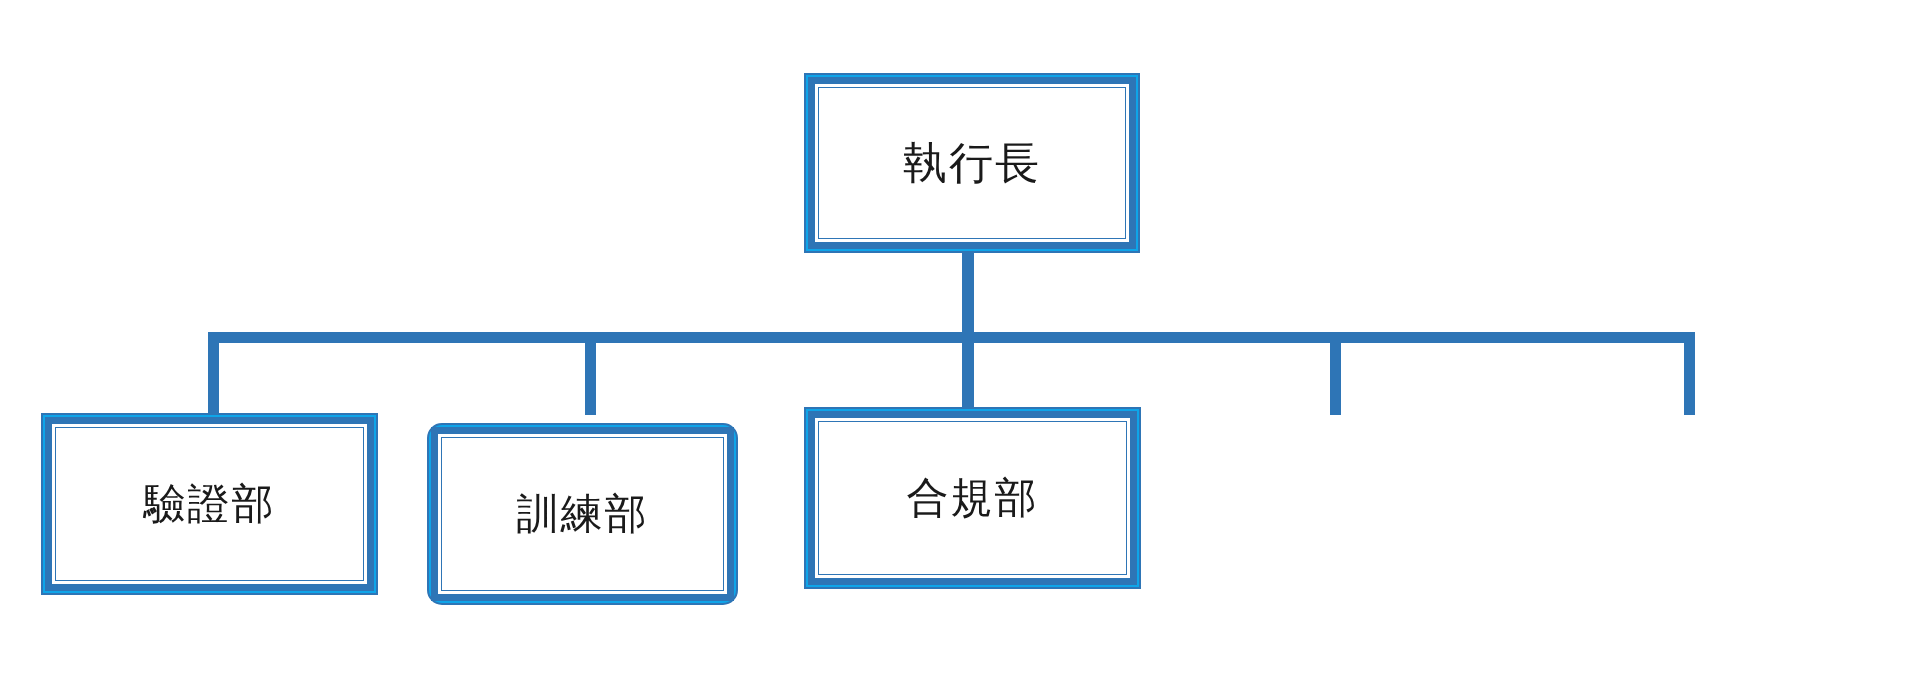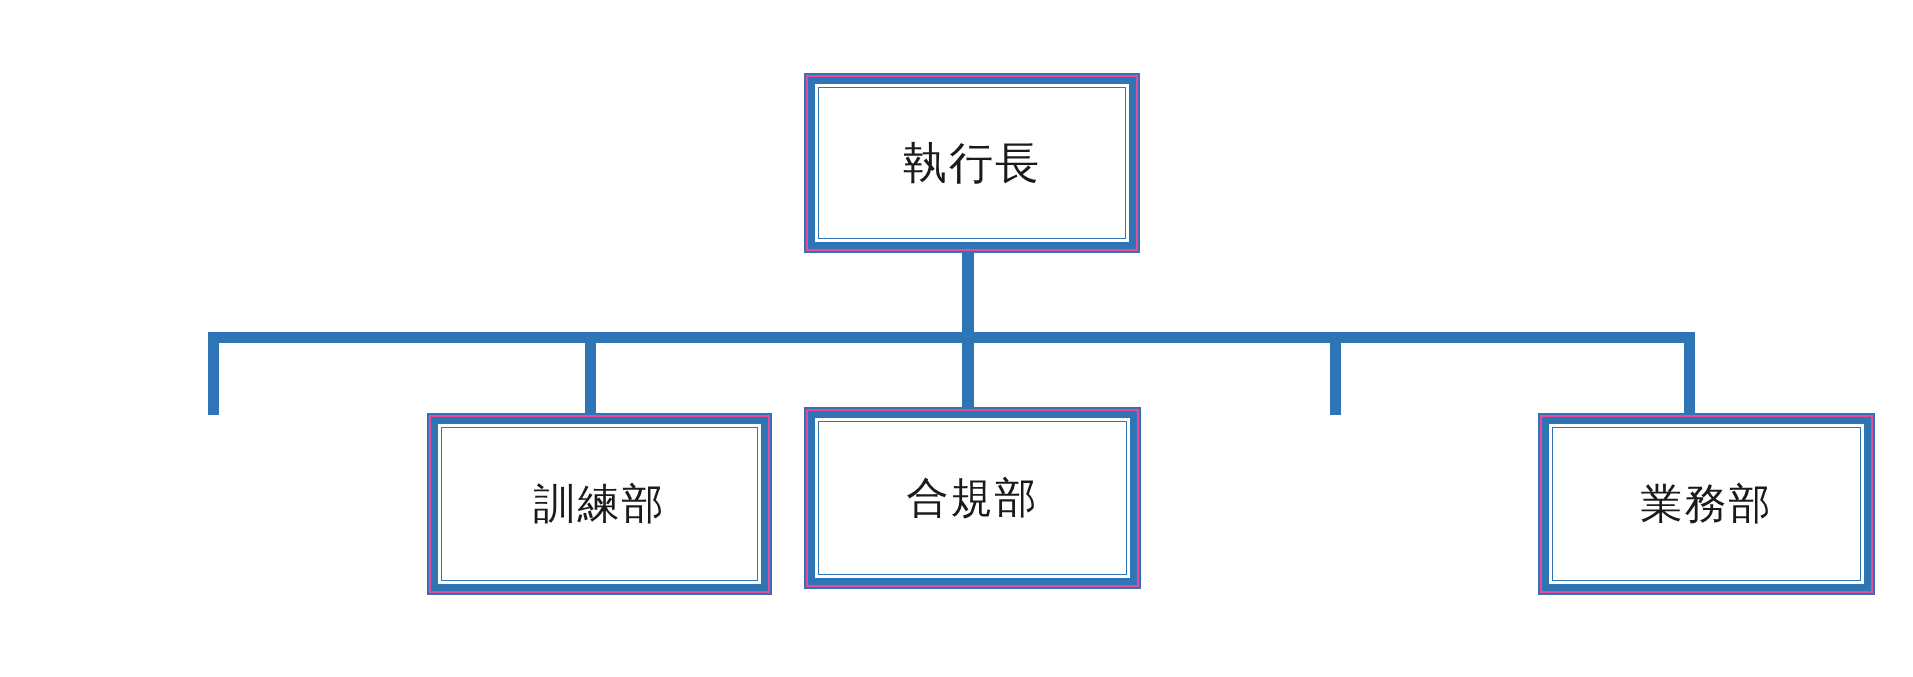--- a/index.html
+++ b/index.html
@@ -23,21 +23,21 @@
   .conn {
     position: absolute;
     background: #2E75B6;
   }
 
   
   .node {
     position: absolute;
     box-sizing: border-box;
     border: 2px solid #2E75B6;
-    background: #ec4899;
+    background: #0ea5e9;
     padding: 2px;
   }
   .node-inner {
     box-sizing: border-box;
     width: 100%;
     height: 100%;
     border: 7px solid #2E75B6;
     background: #ffffff;
     padding: 3px;
   }
@@ -83,39 +83,39 @@
   <div class="conn" style="left:208px; top:332px; width:11px; height:83px;"></div>
 
   <div class="conn" style="left:585px; top:332px; width:11px; height:83px;"></div>
 
   <div class="conn" style="left:962px; top:332px; width:12px; height:83px;"></div>
 
   <div class="conn" style="left:1330px; top:332px; width:11px; height:83px;"></div>
 
   <div class="conn" style="left:1684px; top:332px; width:11px; height:83px;"></div>
 
+  <div class="node" style="left:41px; top:413px; width:337px; height:182px;">
+    <div class="node-inner">
+      <div class="node-face">
+        <span class="node-label">驗證部</span>
+      </div>
+    </div>
+  </div>
 
-  <div class="node" style="left:427px; top:413px; width:345px; height:182px;">
+  <div class="node" style="left:427px; top:423px; width:311px; height:182px;border-radius:15px;">
     <div class="node-inner">
       <div class="node-face">
         <span class="node-label">訓練部</span>
       </div>
     </div>
   </div>
 
   <div class="node" style="left:804px; top:407px; width:337px; height:182px;">
     <div class="node-inner">
       <div class="node-face">
         <span class="node-label">合規部</span>
       </div>
     </div>
   </div>
 
 
-  <div class="node" style="left:1538px; top:413px; width:337px; height:182px;">
-    <div class="node-inner">
-      <div class="node-face">
-        <span class="node-label">業務部</span>
-      </div>
-    </div>
-  </div>
 
 </div>
 
 </body></html>

